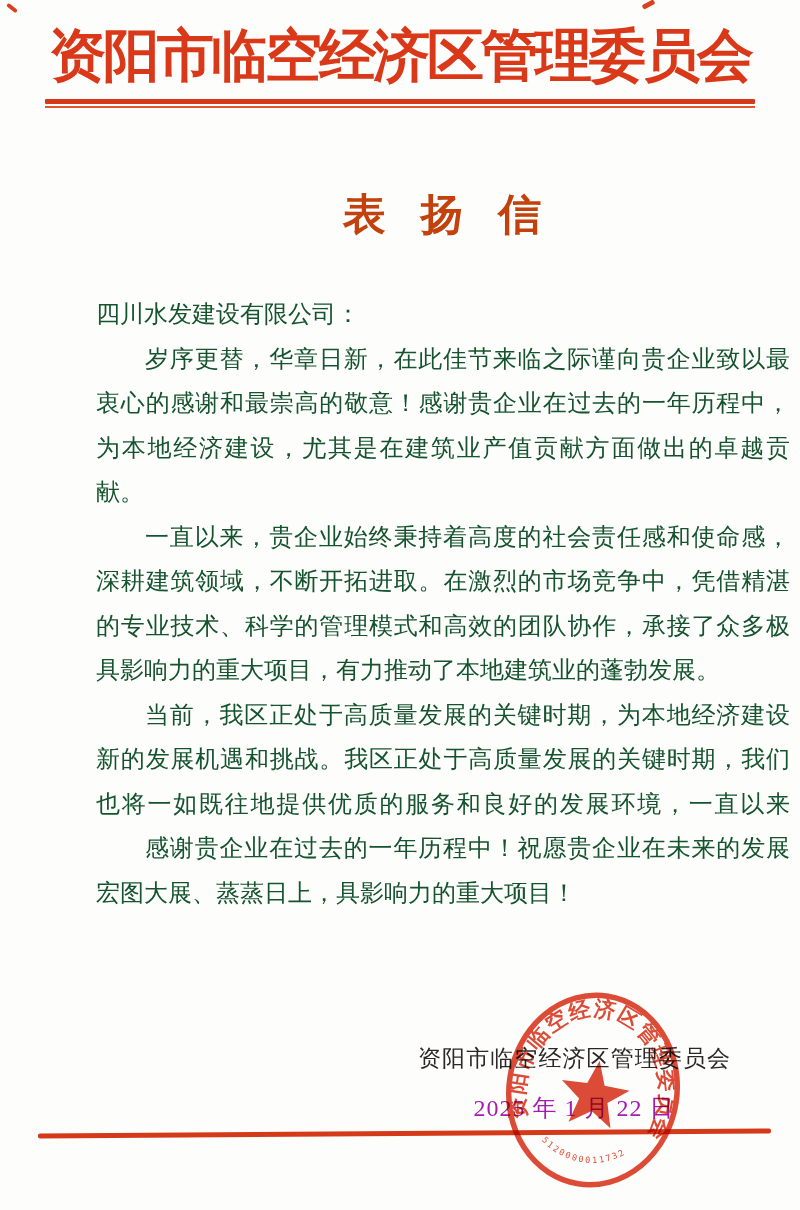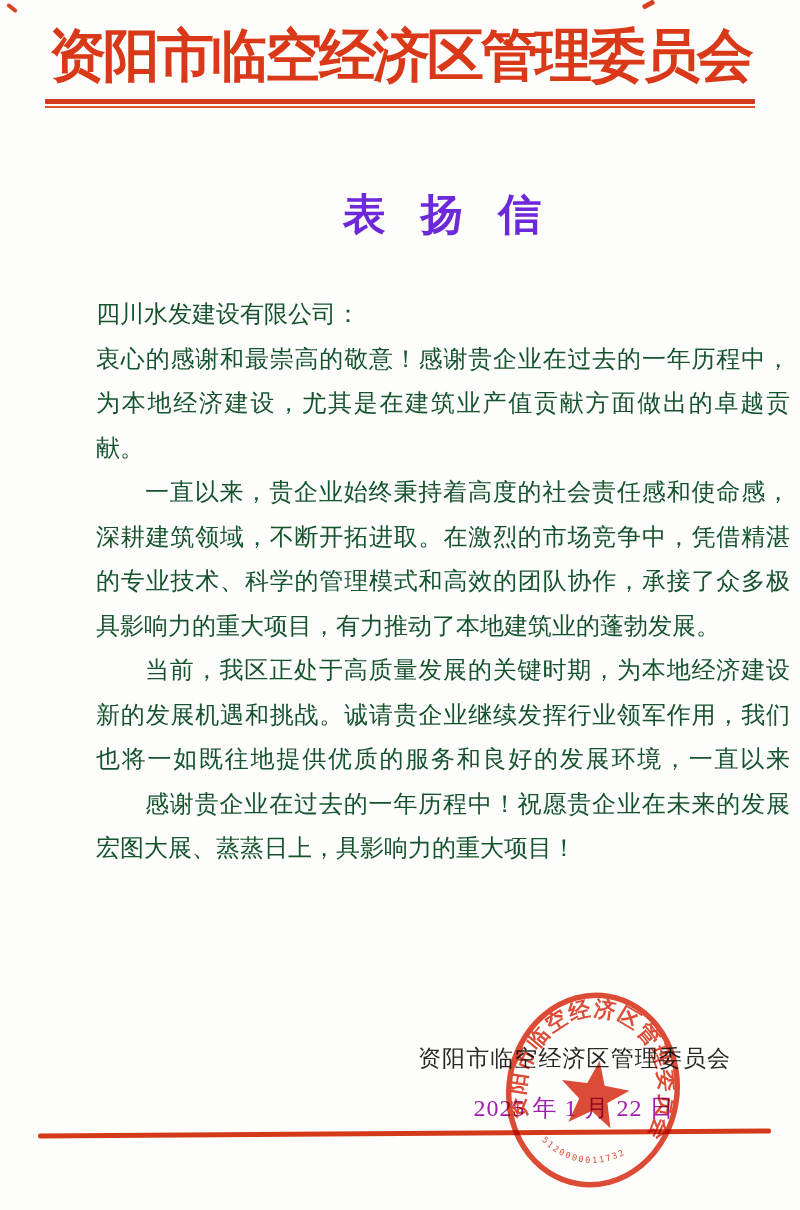--- a/index.html
+++ b/index.html
@@ -24,21 +24,21 @@
   
   .tick{position:absolute;background:#d8401f;border-radius:2px;}
   .tick-tl{left:6px;top:6px;width:12px;height:4px;transform:rotate(38deg);}
   .tick-tr{left:642px;top:2px;width:13px;height:5px;transform:rotate(-28deg);}
 
   
   .doc-title{
     position:absolute;top:186px;left:0;width:800px;padding-left:96px;
     box-sizing:border-box;text-align:center;
     font-size:43px;font-weight:bold;letter-spacing:12px;
-    color:#6d28d9;white-space:nowrap;
+    color:#c2410c;white-space:nowrap;
   }
 
   
   .body-text{position:absolute;top:292px;left:96px;width:694px;}
   .ln{
     height:44.5px;line-height:44.5px;font-size:24px;color:#14532d;
     white-space:nowrap;overflow:visible;
   }
   .jf{text-align:justify;text-align-last:justify;white-space:normal;
       overflow:hidden;}
@@ -79,29 +79,30 @@
 
   <div class="head-rule">
     <div class="bar"></div>
     <div class="thin"></div>
   </div>
 
   <div class="doc-title">表 扬 信</div>
 
   <div class="body-text">
     <div class="ln">四川水发建设有限公司：</div>
+    <div class="ln ind jf">岁序更替，华章日新，在此佳节来临之际谨向贵企业致以最</div>
     <div class="ln jf">衷心的感谢和最崇高的敬意！感谢贵企业在过去的一年历程中，</div>
     <div class="ln jf">为本地经济建设，尤其是在建筑业产值贡献方面做出的卓越贡</div>
     <div class="ln">献。</div>
     <div class="ln ind jf">一直以来，贵企业始终秉持着高度的社会责任感和使命感，</div>
     <div class="ln jf">深耕建筑领域，不断开拓进取。在激烈的市场竞争中，凭借精湛</div>
     <div class="ln jf">的专业技术、科学的管理模式和高效的团队协作，承接了众多极</div>
     <div class="ln">具影响力的重大项目，有力推动了本地建筑业的蓬勃发展。</div>
     <div class="ln ind jf">当前，我区正处于高质量发展的关键时期，为本地经济建设</div>
-    <div class="ln jf">新的发展机遇和挑战。诚请贵企业继续发挥行业领军作用，我们</div>
+    <div class="ln jf">新的发展机遇和挑战。我区正处于高质量发展的关键时期，我们</div>
     <div class="ln jf">也将一如既往地提供优质的服务和良好的发展环境，一直以来</div>
     <div class="ln ind jf">感谢贵企业在过去的一年历程中！祝愿贵企业在未来的发展中</div>
     <div class="ln">宏图大展、蒸蒸日上，具影响力的重大项目！</div>
   </div>
 
   <div class="sign-block">
     <div class="sign-org">资阳市临空经济区管理委员会</div>
     <div class="sign-date">2025 年 1 月 22 日</div>
   </div>
 

